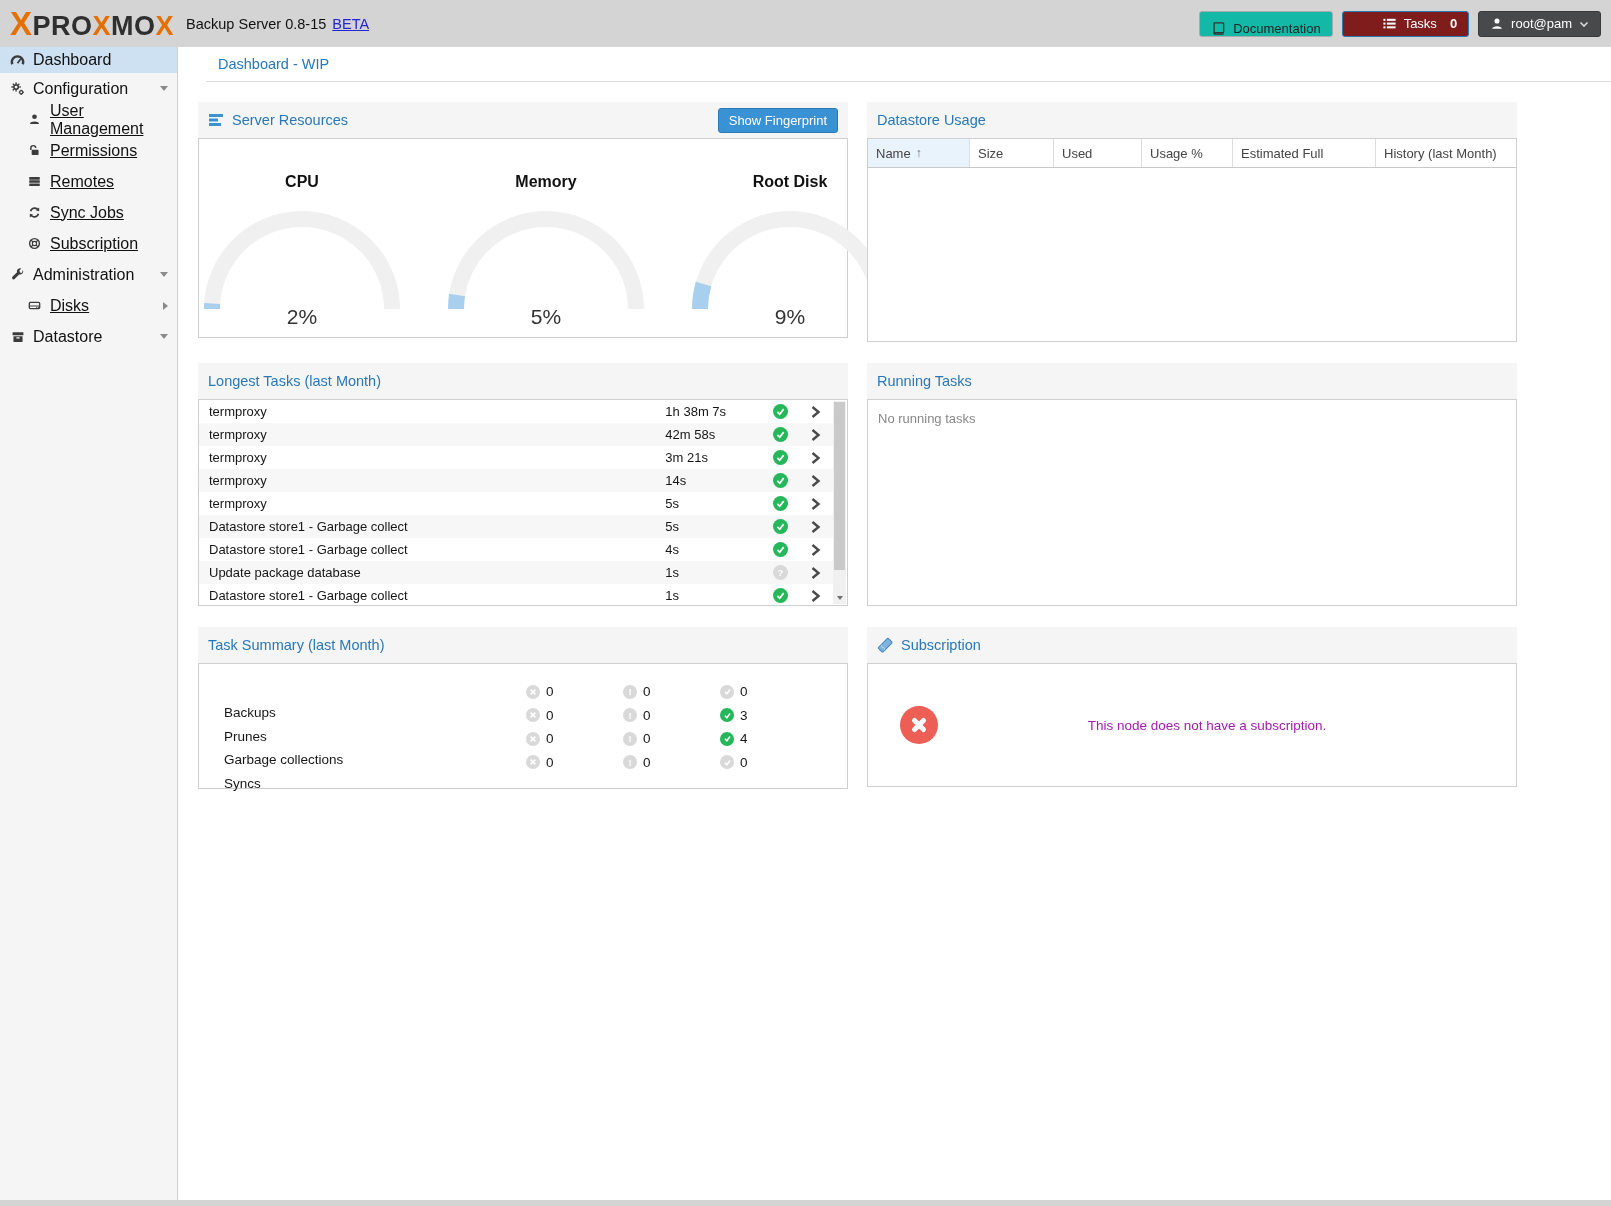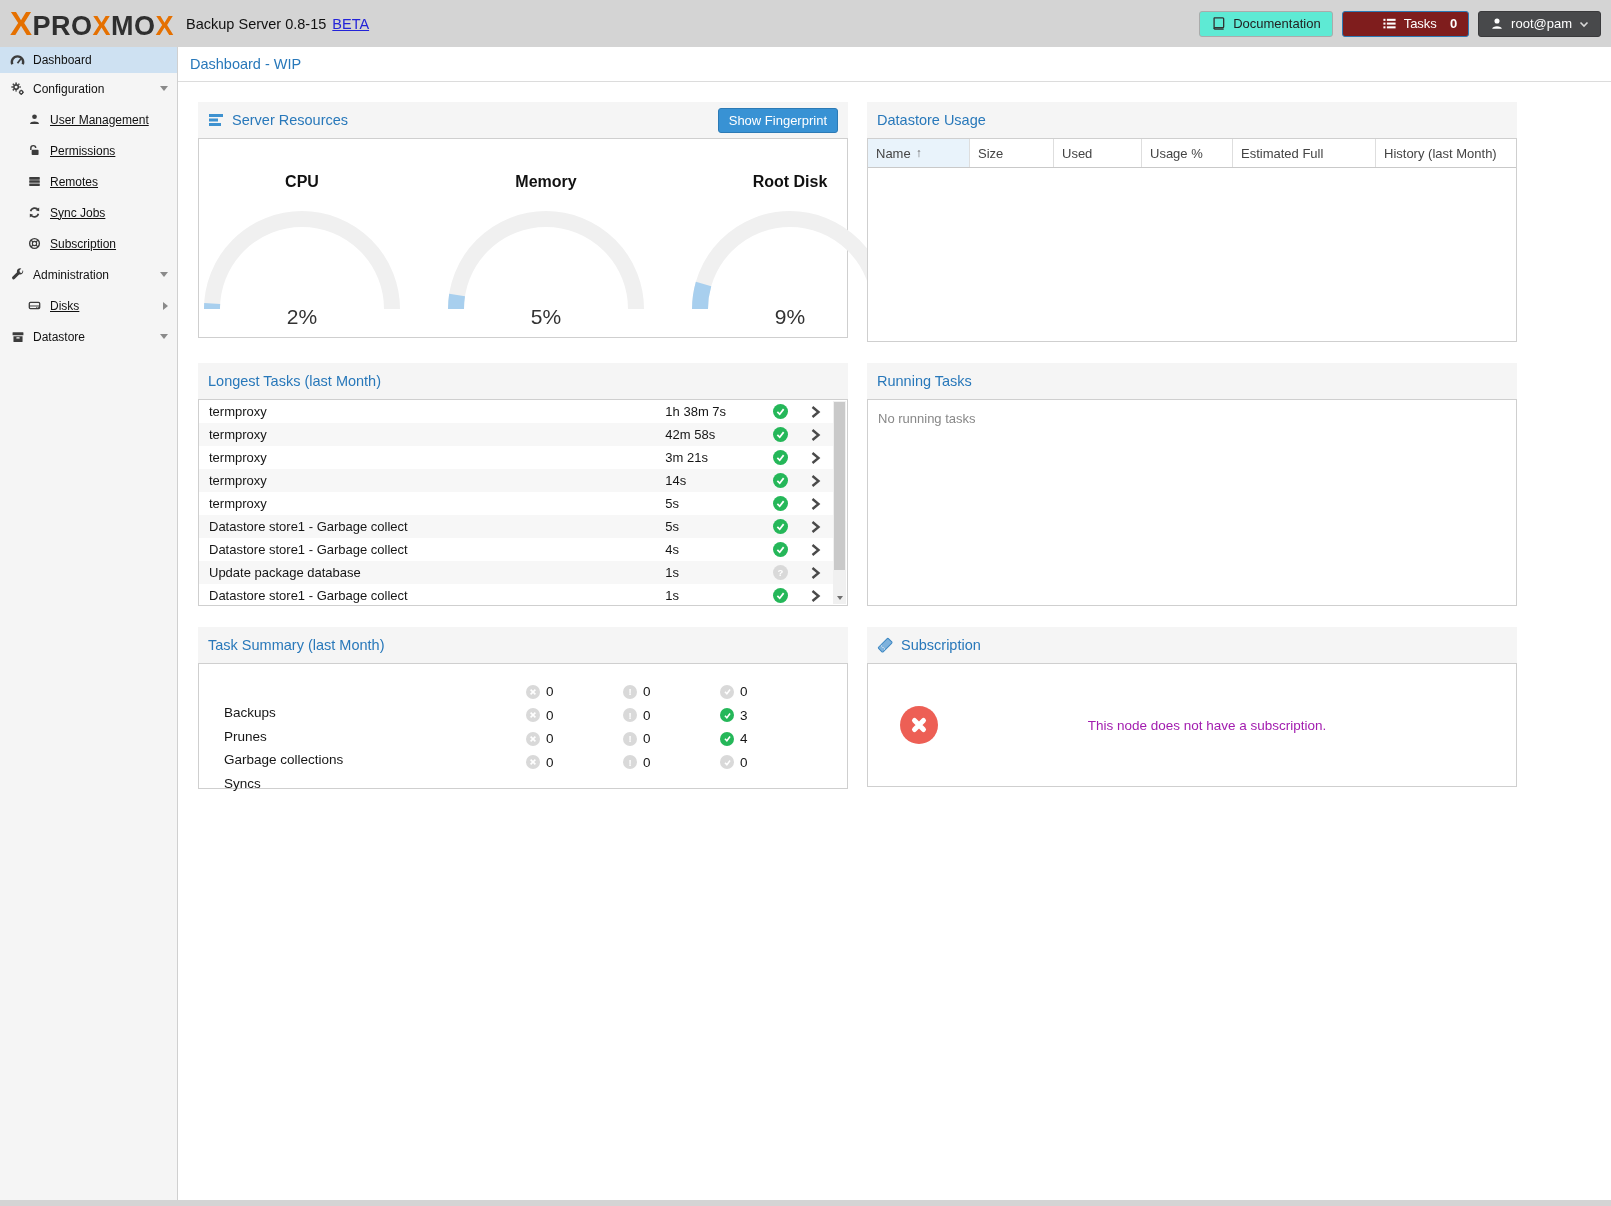--- a/index.html
+++ b/index.html
@@ -10,44 +10,44 @@
   .topbar { height:47px; background:#d4d4d4; display:flex; align-items:center; padding:0 10px; }
   .logo { display:flex; align-items:baseline; margin-right:12px; font-weight:bold; letter-spacing:.5px; user-select:none;}
   .logo .lx  { color:#e57000; font-size:33px; font-weight:800;}
   .logo .lt  { color:#2f2f2f; font-size:27px; font-weight:800;}
   .logo .lx2 { color:#e57000; font-size:27px; font-weight:800;}
   .product { font-size:14.5px; color:#111; margin-right:6px; }
   .beta { font-size:14.5px; color:#2323d8; text-decoration:underline; cursor:pointer;}
   .tb-right { margin-left:auto; display:flex; align-items:center; gap:9px; }
   .btn { height:26px; border-radius:3px; font-size:13px; display:inline-flex; align-items:center;
          gap:7px; padding:0 11px; cursor:pointer; border:1px solid transparent;}
-  .btn-doc  { background:#5eead4; border-color:#ababab; color:#222; }
+  .btn-doc  { background:#14b8a6; border-color:#ababab; color:#222;align-items:flex-end; }
   .btn-tasks{ background:#7f1d1d; border-color:#2c7ab5; color:#fff;padding-left:39px; }
   .btn-tasks .cnt { font-weight:bold; margin-left:6px; }
   .btn-user { background:#48494b; border-color:#3a3a3c; color:#fff; }
 
   
   .layout { display:flex; height:1153px; }
   .bottom-strip { height:6px; background:#d4d4d4; }
 
   
   .sidebar { width:178px; background:#f5f5f5; border-right:1px solid #d0d0d0; flex:none; }
-  .side-item { height:31px; display:flex; align-items:center; padding:0 9px; font-size:12px;
+  .side-item { height:31px; display:flex; align-items:center; padding:0 9px; font-size:16px;
                color:#111; cursor:pointer; }
   .side-item.selected { height:26px; background:#cee1f2; }
   .side-item .sicon { width:17px; margin-right:7px; display:flex; justify-content:center; flex:none;}
   .side-item.child { padding-left:26px;text-decoration:underline; }
   .exp { margin-left:auto; width:0; height:0; }
   .exp.down { border-left:4.5px solid transparent; border-right:4.5px solid transparent; border-top:5px solid #8a8a8a;}
   .exp.right{ border-top:4.5px solid transparent; border-bottom:4.5px solid transparent; border-left:5px solid #8a8a8a;}
 
   
   .content { flex:1; background:#fff; }
   .page-title { height:35px; line-height:35px; padding-left:12px; color:#2878ba; font-size:14.5px;
-                border-bottom:1px solid #dcdcdc; }
+                border-bottom:1px solid #dcdcdc;margin-left:28px; }
   .grid { padding:20px 0 0 20px; display:grid; grid-template-columns:650px 650px; gap:21px 19px;
           align-items:start; }
 
   .panel-h { height:36px; background:#f5f5f5; display:flex; align-items:center; padding:0 10px;
              color:#2878ba; font-size:14.5px; gap:8px;}
   .panel-b { border:1px solid #cfcfcf; background:#fff; position:relative; }
   .btn-fp { margin-left:auto; background:#3892d4; border:1px solid #2c7ab5; color:#fff; font-size:13px;
             height:25px; padding:0 10px; border-radius:3px; display:inline-flex; align-items:center; cursor:pointer;}
 
   

